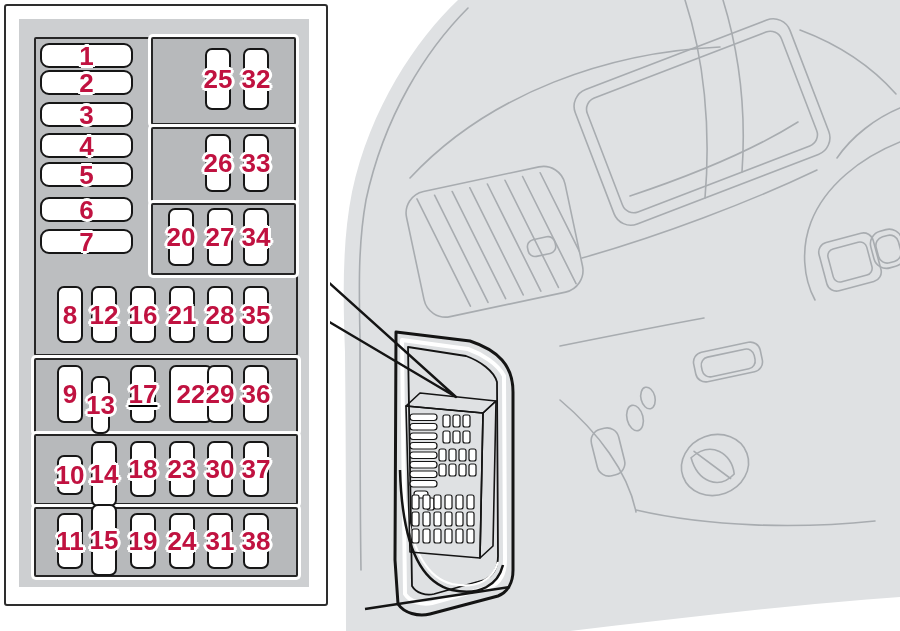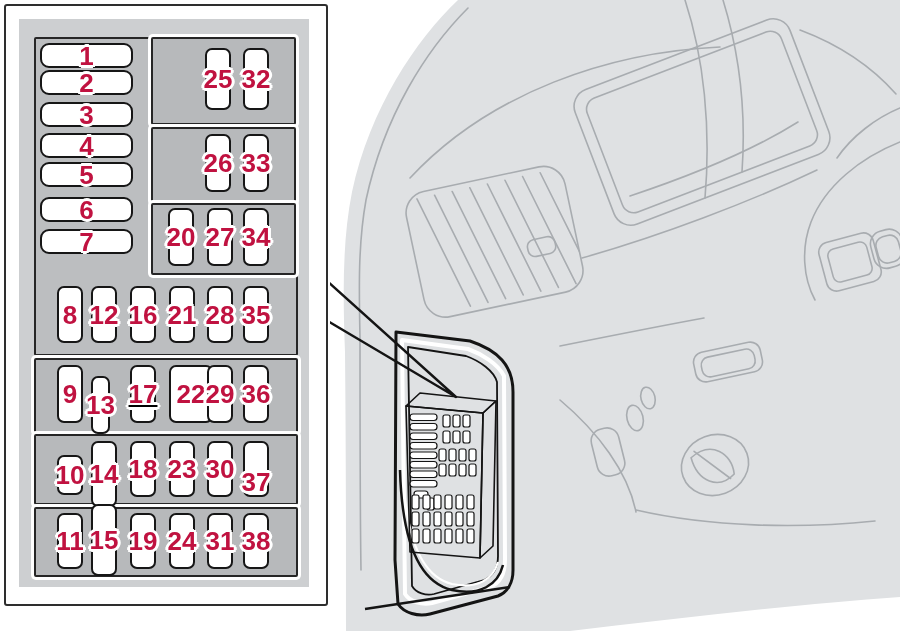--- a/index.html
+++ b/index.html
@@ -126,21 +126,21 @@
         </div>
         <div class="fuse" style="left: 124px; top: 435px; width: 26px; height: 56px;">
           <span class="num">18</span>
         </div>
         <div class="fuse" style="left: 163px; top: 435px; width: 26px; height: 56px;">
           <span class="num">23</span>
         </div>
         <div class="fuse" style="left: 201px; top: 435px; width: 26px; height: 56px;">
           <span class="num">30</span>
         </div>
-        <div class="fuse" style="left: 237px; top: 435px; width: 26px; height: 56px; align-items: flex-end;">
+        <div class="fuse" style="left: 237px; top: 435px; width: 26px; height: 56px;">
           <span class="num">37</span>
         </div>
         <div class="fuse" style="left: 51px; top: 507px; width: 26px; height: 56px;">
           <span class="num">11</span>
         </div>
         <div class="fuse" style="left: 85px; top: 498px; width: 26px; height: 72px;">
           <span class="num">15</span>
         </div>
         <div class="fuse" style="left: 124px; top: 507px; width: 26px; height: 56px;">
           <span class="num">19</span>

